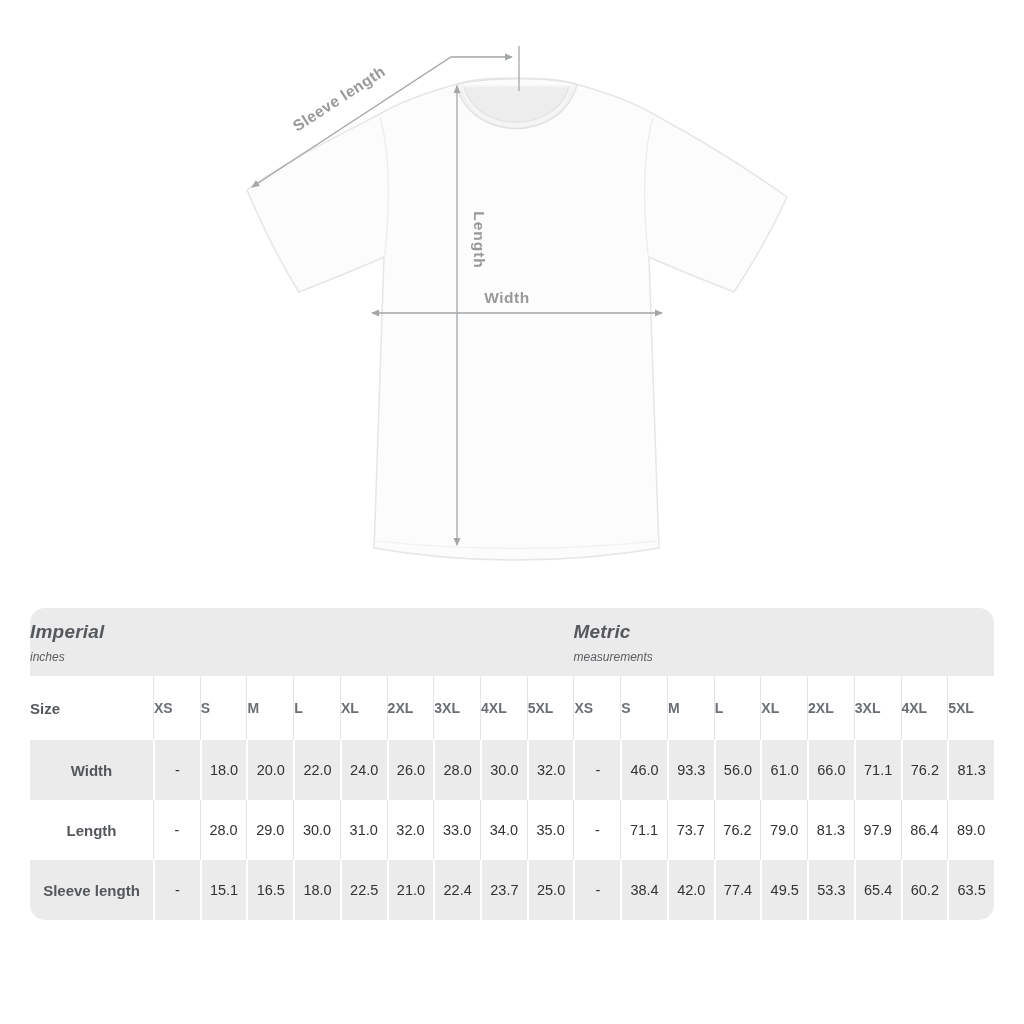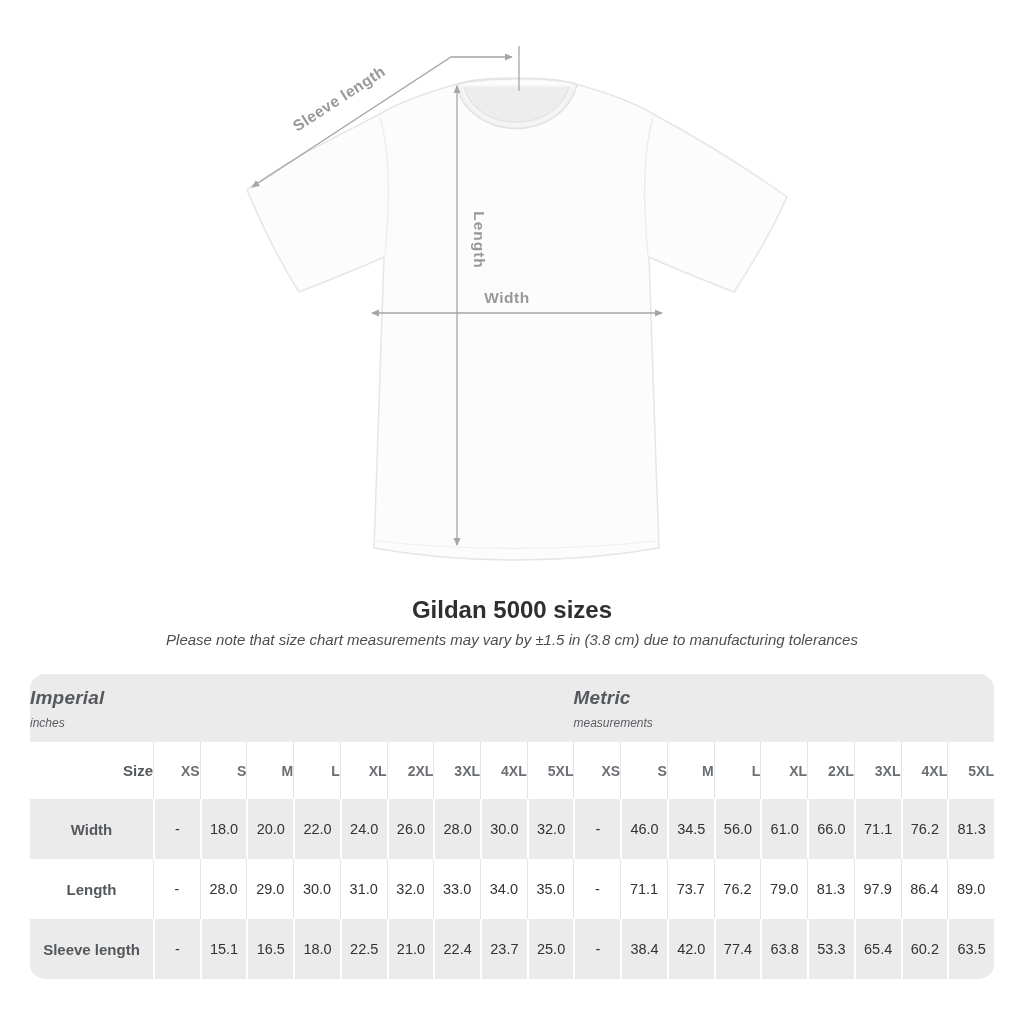--- a/index.html
+++ b/index.html
@@ -15,21 +15,21 @@
 
   .table-wrap{margin:26px 30px 0;border-radius:15px;overflow:hidden;}
   table{width:100%;border-collapse:separate;border-spacing:0;table-layout:fixed;}
   col.size-col{width:123px;}
   td{padding:0;}
 
   tr.band td{background:#ebebeb;height:68px;vertical-align:middle;text-align:left;}
   .b-label{font-size:19px;font-weight:bold;font-style:italic;color:#55595d;letter-spacing:.2px;}
   .b-unit{font-size:12px;font-style:italic;color:#5a5e62;margin-top:7px;}
 
-  tr.heads td{background:#fff;height:57px;text-align:right;vertical-align:middle;
+  tr.heads td{background:#fff;height:64px;text-align:left;vertical-align:middle;
     font-weight:bold;font-size:14px;color:#6b6f73;border-left:1px solid #e5e5e5;}
   tr.heads td.rowhead{border-left:none;font-size:15px;color:#54585c;}
 
   tr.data td{height:60px;text-align:center;vertical-align:middle;
     font-size:14.5px;color:#303336;}
   tr.data td.rowhead{font-weight:bold;font-size:15px;color:#54585c;border-left:none;}
   tr.g td{background:#ebebeb;border-left:2px solid #fff;}
   tr.g td.rowhead{border-left:none;}
   tr.w td{background:#fff;border-left:1px solid #e5e5e5;}
   tr.w td.rowhead{border-left:none;}
@@ -75,24 +75,20 @@
       <polyline points="252,187 451,57 512,57" fill="none" stroke="#a3a7aa" stroke-width="1.3" marker-start="url(#arrow)" marker-end="url(#arrow)"></polyline>
       <line x1="457" y1="86" x2="457" y2="545" stroke="#a3a7aa" stroke-width="1.3" marker-start="url(#arrow)" marker-end="url(#arrow)"></line>
       <line x1="372" y1="313" x2="662" y2="313" stroke="#a3a7aa" stroke-width="1.3" marker-start="url(#arrow)" marker-end="url(#arrow)"></line>
 
       <text transform="translate(342,103) rotate(-33)" text-anchor="middle" font-size="15.5" font-weight="bold" fill="#97999b" letter-spacing="0.5">Sleeve length</text>
       <text transform="translate(474,240) rotate(90)" text-anchor="middle" font-size="15.5" font-weight="bold" fill="#97999b" letter-spacing="1">Length</text>
       <text x="507" y="303" text-anchor="middle" font-size="15.5" font-weight="bold" fill="#97999b" letter-spacing="0.5">Width</text>
     </svg>
   </div>
 
-  <div class="caption">
-    <h1>Gildan 5000 sizes</h1>
-    <p>Please note that size chart measurements may vary by ±1.5 in (3.8 cm) due to manufacturing tolerances</p>
-  </div>
 
   <div class="table-wrap">
     <table>
       <colgroup>
         <col class="size-col">
         <col span="18">
       </colgroup>
 
       <tbody>
           <tr class="band">
@@ -134,21 +130,21 @@
         <td>18.0</td>
         <td>20.0</td>
         <td>22.0</td>
         <td>24.0</td>
         <td>26.0</td>
         <td>28.0</td>
         <td>30.0</td>
         <td>32.0</td>
         <td>-</td>
         <td>46.0</td>
-        <td>34.5</td>
+        <td>93.3</td>
         <td>56.0</td>
         <td>61.0</td>
         <td>66.0</td>
         <td>71.1</td>
         <td>76.2</td>
         <td>81.3</td>
       </tr>
 
       <tr class="data w">
         <td class="rowhead">Length</td>
@@ -180,21 +176,21 @@
         <td>18.0</td>
         <td>22.5</td>
         <td>21.0</td>
         <td>22.4</td>
         <td>23.7</td>
         <td>25.0</td>
         <td>-</td>
         <td>38.4</td>
         <td>42.0</td>
         <td>77.4</td>
-        <td>63.8</td>
+        <td>49.5</td>
         <td>53.3</td>
         <td>65.4</td>
         <td>60.2</td>
         <td>63.5</td>
       </tr>
     </tbody>
       </table>
   </div>
 
 </div>

